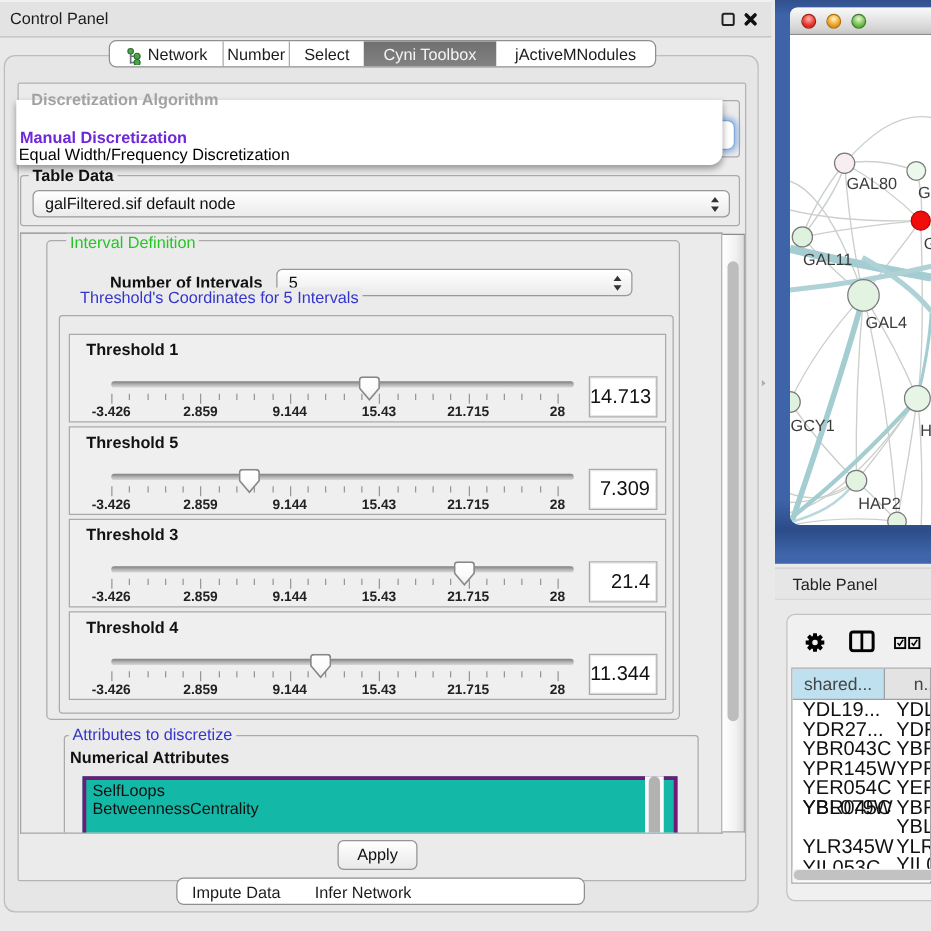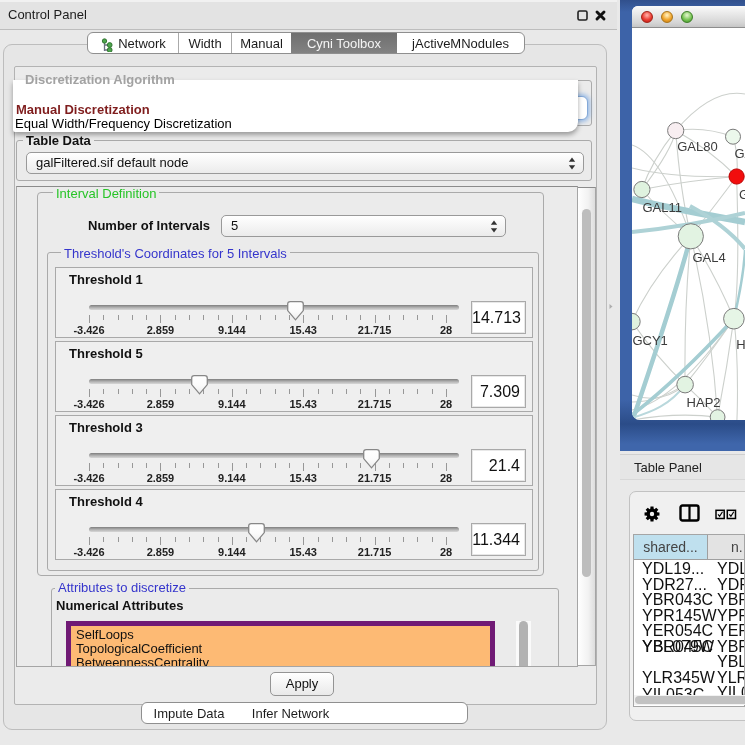--- a/index.html
+++ b/index.html
@@ -61,22 +61,22 @@
   background:linear-gradient(#7e7e7e,#b5b5b5 55%,#d8d8d8); }
 .thumb { position:absolute; top:33px; width:17px; height:20px; }
 .tick { position:absolute; top:47px; width:1px; background:#979797; }
 .slabel { position:absolute; top:56px; width:60px; text-align:center; font-size:11px;
   font-weight:bold; color:#222; }
 .vbox { position:absolute; left:415px; top:33px; width:55px; height:33px; background:#fff;
   border:1px solid #a9a9a9; box-shadow:inset 0 0 0 1px #e8e8e8; font-size:15px; color:#111;
   text-align:right; line-height:31px; padding-right:5px; font-size:16px; }
 
 
-#attrlist { position:absolute; left:49px; top:434px; width:429px; height:60px; background:#fdba74;
-  border:5px solid #701a75; font-size:13px; color:#111; }
+#attrlist { position:absolute; left:49px; top:434px; width:476px; height:60px; background:#14b8a6;
+  border:3px solid #701a75; font-size:13px; color:#111; }
 #attrlist div { padding-left:5px; height:14px; line-height:14px; margin-top:0; }
 #listsb { position:absolute; left:499px; top:434px; width:15px; height:60px; background:#fafafa; }
 #listsbthumb { position:absolute; left:3px; top:0px; width:9px; height:60px; background:#b2b2b2;
   border-radius:5px; }
 
 
 #apply { left:270px; top:672px; width:64px; height:24px; background:linear-gradient(#ffffff,#e9e9e9);
   border:1px solid #949494; border-radius:5px; font-size:13px; color:#111; text-align:center;
   line-height:22px; }
 
@@ -137,21 +137,21 @@
 
   <div class="abs" style="left:71px; top:31px; font-weight:bold; font-size:13px; color:#111;">Number of Intervals</div>
   <div class="combo" style="left:204px; top:28px; width:285px; height:22px;">5
     <svg class="carrows" width="8" height="13" viewBox="0 0 8 13">
       <path d="M4 0.5 L7.2 4.8 L0.8 4.8 Z" fill="#333"></path>
       <path d="M4 12.5 L7.2 8.2 L0.8 8.2 Z" fill="#333"></path>
     </svg>
   </div>
 
   <div class="group" style="left:30px; top:65px; width:492px; height:319px;"></div>
-  <div class="glabel" style="left:44px; top:59px; color:#3535cc; background:#ebebeb;">Threshold's Coordinates for 5 Intervals</div>
+  <div class="glabel" style="left:44px; top:43px; color:#3535cc; background:#ebebeb;">Threshold's Coordinates for 5 Intervals</div>
 
   <div id="tp1" class="tpanel" style="top:80px;">
       <div class="ttitle">Threshold 1</div>
       <div class="track"></div>
       <div class="tick" style="left:33.0px; height:8px;"></div>
       <div class="tick" style="left:47.3px; height:5px;"></div>
       <div class="tick" style="left:61.6px; height:5px;"></div>
       <div class="tick" style="left:75.8px; height:5px;"></div>
       <div class="tick" style="left:90.1px; height:5px;"></div>
       <div class="tick" style="left:104.4px; height:8px;"></div>
@@ -333,54 +333,53 @@
         <path d="M3.2 0.7 L13.8 0.7 Q16.3 0.7 16.3 3.2 L16.3 9.6 L8.5 18.8 L0.7 9.6 L0.7 3.2 Q0.7 0.7 3.2 0.7 Z" fill="url(#thg4)" stroke="#878787" stroke-width="1.3"></path>
       </svg>
       <div class="vbox">11.344</div>
     </div>
 
   <div class="group" style="left:34px; top:401px; width:508px; height:110px;"></div>
   <div class="glabel" style="left:38px; top:393px; color:#3535cc; background:#ebebeb;">Attributes to discretize</div>
   <div class="abs" style="left:39px; top:411px; font-weight:bold; font-size:13px; color:#111;">Numerical Attributes</div>
   <div id="attrlist">
     <div style="margin-top:2px;">SelfLoops</div>
-    <div>TopologicalCoefficient</div>
     <div>BetweennessCentrality</div>
   </div>
   <div id="listsb">
       <div id="listsbthumb"></div>
     </div>
 </div>
 <div class="abs" id="vscroll">
     <div id="vthumb"></div>
   </div>
 
 <div class="abs" id="apply">Apply</div>
 
 <div class="abs segbar" id="toptabs">
   <div class="seg" style="width:90px;">
     <svg width="14" height="17" viewBox="0 0 14 17" style="margin-right:4px;">
       <path d="M4.5 7 L4.5 16 M4.5 10 L9 10 M4.5 15 L9 15" stroke="#6b7280" stroke-width="1.3" fill="none"></path>
       <circle cx="4.5" cy="6" r="2.2" fill="#4da64d" stroke="#2c6e2c" stroke-width="0.9"></circle>
       <circle cx="9.7" cy="10" r="2.4" fill="#4da64d" stroke="#2c6e2c" stroke-width="0.9"></circle>
       <circle cx="9.7" cy="15" r="2.4" fill="#4da64d" stroke="#2c6e2c" stroke-width="0.9"></circle>
     </svg>Network</div>
-  <div class="seg" style="width:53px;">Width</div>
-  <div class="seg" style="width:60px;">Manual</div>
+  <div class="seg" style="width:53px;">Number</div>
+  <div class="seg" style="width:60px;">Select</div>
   <div class="seg dark" style="width:106px;">Cyni Toolbox</div>
   <div class="seg afterdark" style="width:127px;">jActiveMNodules</div>
 </div>
 
 <div class="abs segbar" id="bottabs">
   <div class="seg" style="width:94px;">Impute Data</div>
   <div class="seg afterdark" style="width:109px;">Infer Network</div>
 </div>
 
 <div class="abs" id="popup">
-  <div class="abs" style="left:3px; top:22px; font-weight:bold; font-size:13px; color:#7f1d1d;">Manual Discretization</div>
+  <div class="abs" style="left:3px; top:22px; font-weight:bold; font-size:13px; color:#6d28d9;">Manual Discretization</div>
   <div class="abs" style="left:2px; top:36px; font-size:13px; color:#000;">Equal Width/Frequency Discretization</div>
 </div>
 
 <svg class="abs" style="left:608px; top:302px;" width="6" height="9" viewBox="0 0 6 9">
   <path d="M1.5 2 L4.5 4.5 L1.5 7 Z" fill="#adadad"></path>
 </svg>
 
 <div class="abs" id="bluepanel"></div>
 <div class="abs" id="netwin">
   <div class="abs" id="nettitle"></div>

